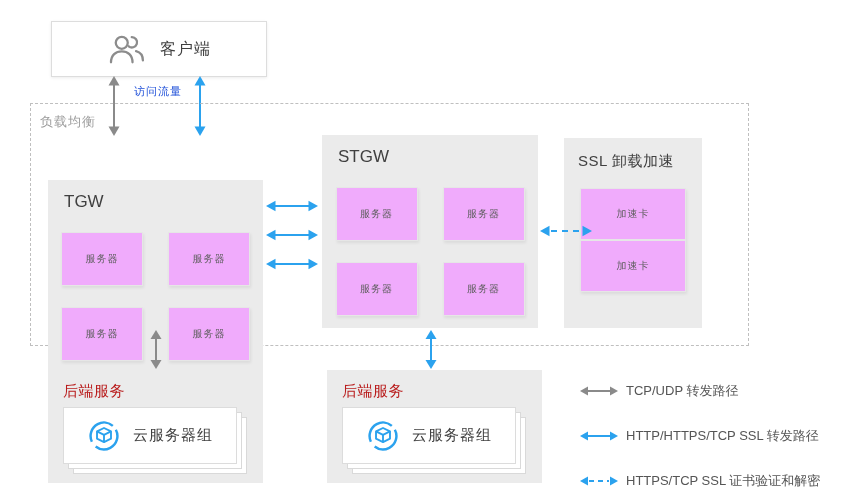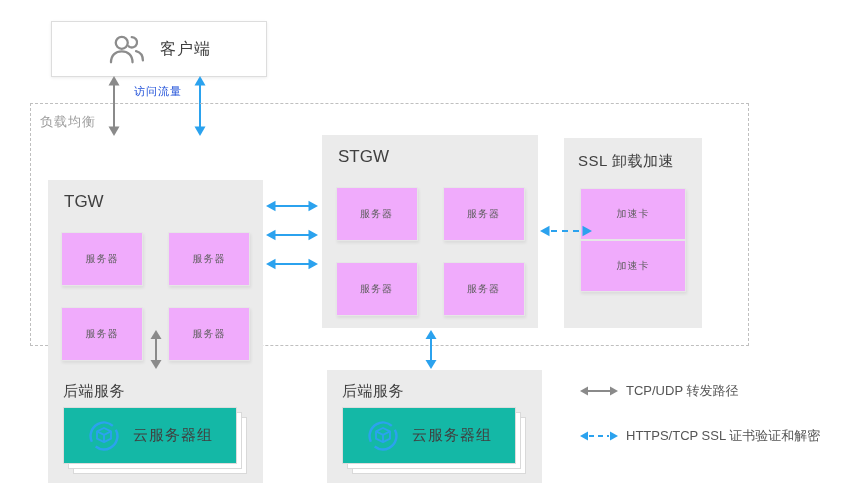--- a/index.html
+++ b/index.html
@@ -48,24 +48,24 @@
   }
   .ssl-cards{
     position:absolute;left:0;top:50px;width:100%;
     display:grid;grid-template-rows:52px 52px;justify-content:center;
     grid-template-columns:106px;
   }
 
   
   .panel-backend-left{left:48px;top:370px;width:215px;height:113px;}
   .panel-backend-right{left:327px;top:370px;width:215px;height:113px;}
-  .backend-title{position:absolute;left:15px;top:12px;font-size:15px;color:#404040;letter-spacing:.5px;}
+  .backend-title{position:absolute;left:15px;top:12px;font-size:15px;color:#b91c1c;letter-spacing:.5px;}
   .cvm-card{
     position:absolute;left:15px;top:37px;width:172px;height:55px;
-    background:#14b8a6;border:1px solid #dcdcdc;
+    background:#ffffff;border:1px solid #dcdcdc;
     display:flex;align-items:center;justify-content:center;gap:12px;
   }
   .cvm-card::before,.cvm-card::after{
     content:"";position:absolute;background:#fff;border:1px solid #d9d9d9;
   }
   .cvm-card::before{left:4px;top:4px;right:-6px;bottom:-6px;z-index:-1;}
   .cvm-card::after{left:9px;top:9px;right:-11px;bottom:-11px;z-index:-2;}
   .cvm-label{font-size:15px;color:#404040;letter-spacing:1px;}
 
   
@@ -223,20 +223,30 @@
         <g fill="#8a8a8a">
             <path d="M0 6 L8 1.5 L8 10.5 Z"></path>
             <rect x="7" y="5" width="24" height="2"></rect>
             <path d="M38 6 L30 1.5 L30 10.5 Z"></path>
           </g>
       </svg>
       <span class="legend-label">TCP/UDP 转发路径</span>
     </div>
     <div class="legend-row">
       <svg width="38" height="12">
+        <g fill="#2ba2ee">
+            <path d="M0 6 L8 1.5 L8 10.5 Z"></path>
+            <rect x="7" y="5" width="24" height="2"></rect>
+            <path d="M38 6 L30 1.5 L30 10.5 Z"></path>
+          </g>
+      </svg>
+      <span class="legend-label">HTTP/HTTPS/TCP SSL 转发路径</span>
+    </div>
+    <div class="legend-row">
+      <svg width="38" height="12">
         <path d="M0 6 L8 1.5 L8 10.5 Z" fill="#2ba2ee"></path>
         <line x1="9" y1="6" x2="29" y2="6" stroke="#2ba2ee" stroke-width="2" stroke-dasharray="5 4"></line>
         <path d="M38 6 L30 1.5 L30 10.5 Z" fill="#2ba2ee"></path>
       </svg>
       <span class="legend-label">HTTPS/TCP SSL 证书验证和解密</span>
     </div>
   </div>
 
 </div>
 

